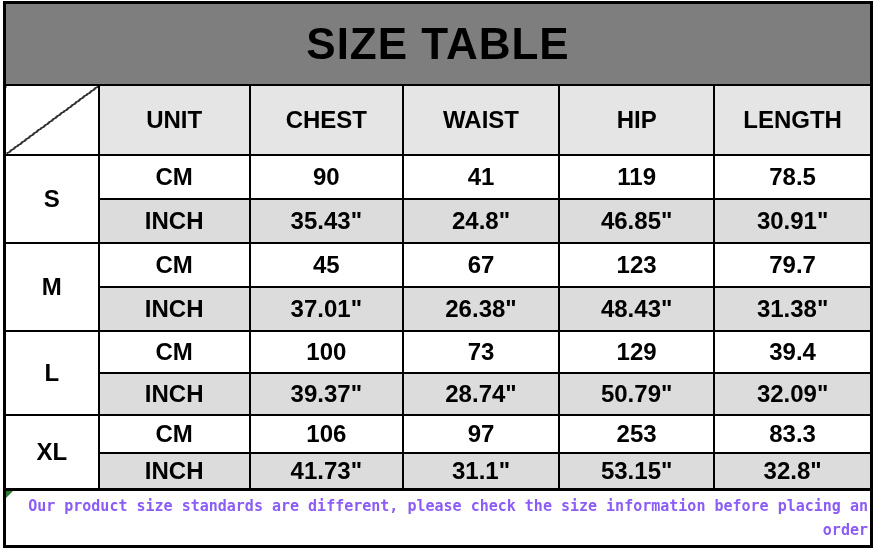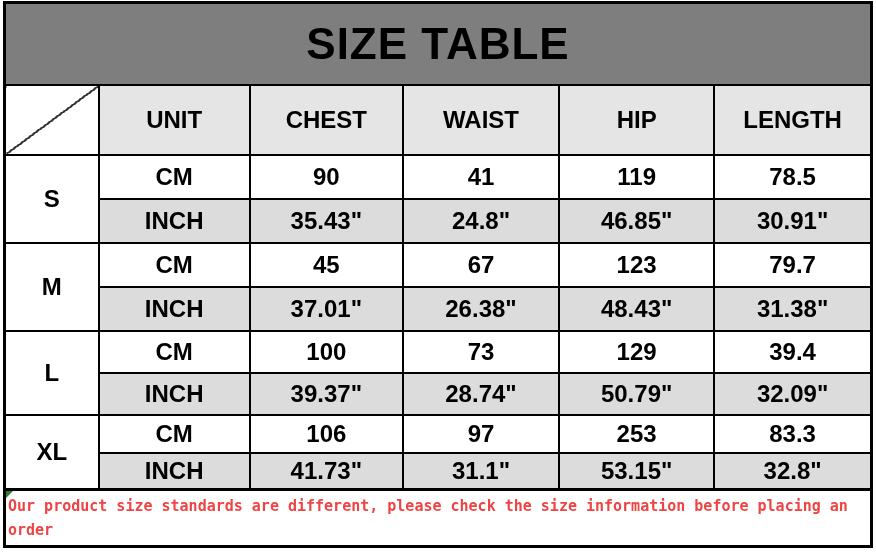--- a/index.html
+++ b/index.html
@@ -69,22 +69,22 @@
     align-items: center;
     justify-content: center;
     padding: 3px 2px;
     box-sizing: border-box;
   }
   .note-text {
     font-family: "DejaVu Sans Mono", "Liberation Mono", monospace;
     font-weight: bold;
     font-size: 15px;
     line-height: 1.6;
-    text-align: left;
-    color: #ef4444;
+    text-align: right;
+    color: #8b5cf6;
   }
   .cell-marker {
     position: absolute;
     top: 0;
     left: 0;
     width: 0;
     height: 0;
     border-top: 7px solid #2e7d32;
     border-right: 7px solid transparent;
   }

